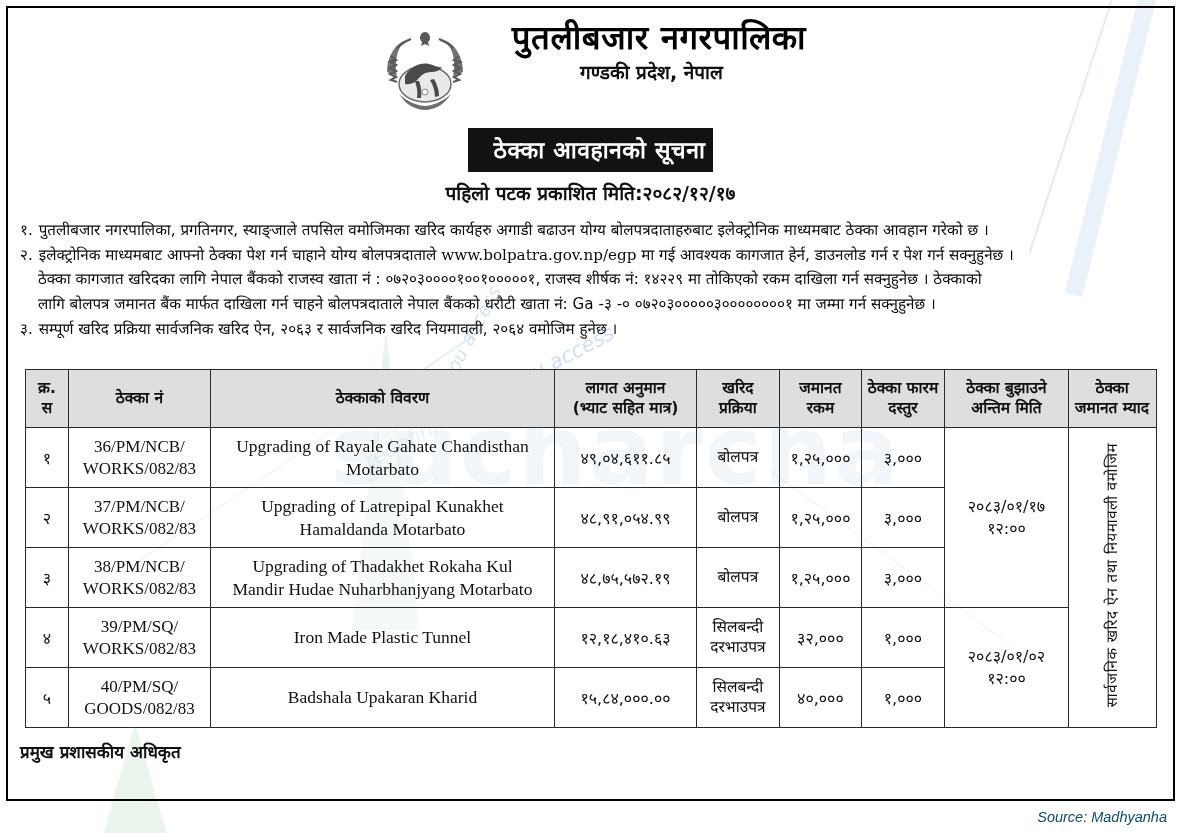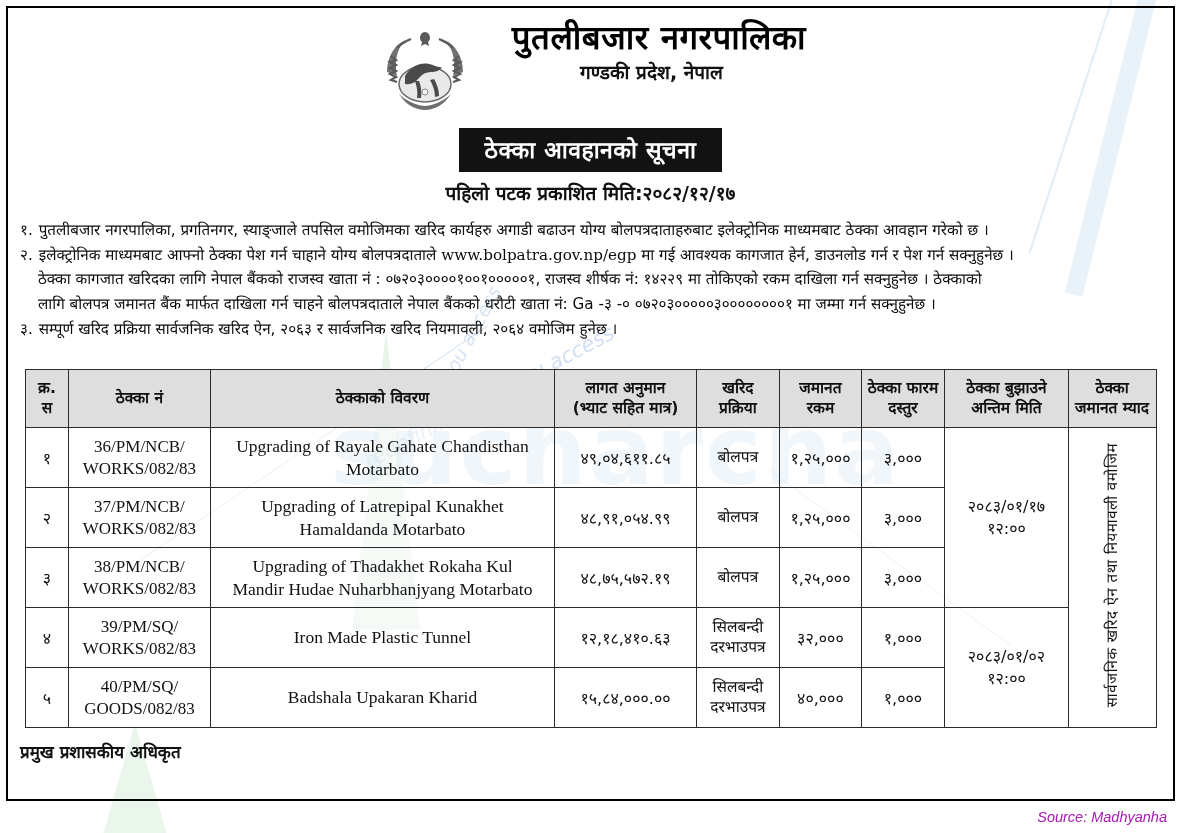--- a/index.html
+++ b/index.html
@@ -140,21 +140,21 @@
     margin-top: 3px;
   }
 
   .banner-wrap { text-align: center; margin-top: 10px; }
   .banner {
     display: inline-block;
     background: #121212;
     color: #ffffff;
     font-size: 23px;
     font-weight: 700;
-    padding: 5px 26px 7px 26px;
+    padding: 5px 8px 7px 26px;
     letter-spacing: 0.5px;
   }
   .pub-date {
     text-align: center;
     font-size: 19px;
     font-weight: 700;
     margin-top: 8px;
   }
 
   
@@ -226,21 +226,21 @@
     font-weight: 700;
     margin: 12px 36px 0 0;
   }
   .source {
     position: absolute;
     right: 14px;
     bottom: 8px;
     font-size: 14.5px;
     font-style: italic;
     font-family: "Liberation Sans", sans-serif;
-    color: #a21caf;
+    color: #0c4a6e;
     z-index: 3;
   }
 </style>
 </head>
 <body>
 
 <div class="wm-layer">
   <div class="wm-tri"></div>
   <div class="wm-bot-tri"></div>
   <div class="wm-text">sucharcha</div>

